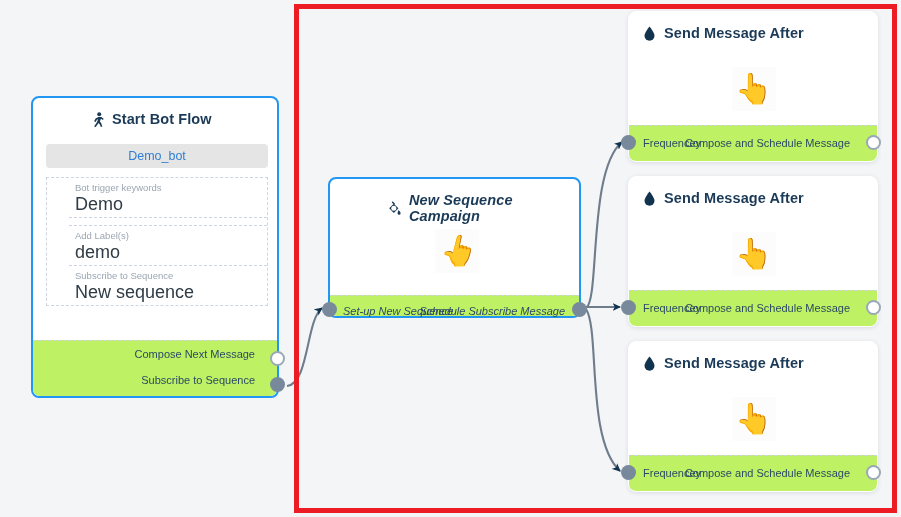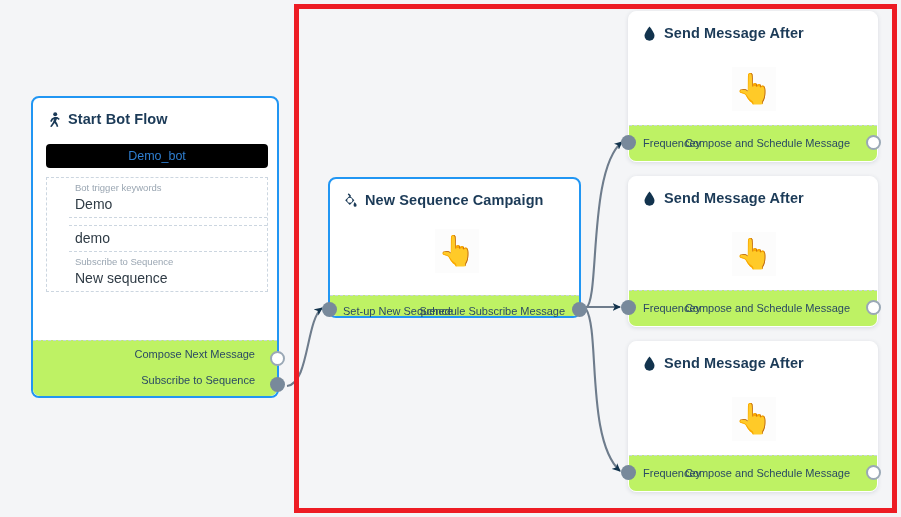--- a/index.html
+++ b/index.html
@@ -49,20 +49,21 @@
   .node {
     position: absolute;
     background: #ffffff;
     border-radius: 8px;
     box-sizing: border-box;
     z-index: 20;
   }
   .node.selected-node {
     border: 2px solid #2196f3;
     box-shadow: none;
+    padding-left: 44px;
   }
   .node.plain-node {
     border: 1px solid #ffffff;
     box-shadow: 0 1px 4px rgba(40,55,75,0.13);
   }
 
   .node-title {
     display: flex;
     align-items: center;
     gap: 7px;
@@ -138,21 +139,21 @@
     top: 96px;
     width: 248px;
     height: 302px;
   }
   .bot-pill {
     position: absolute;
     left: 13px;
     top: 46px;
     width: 222px;
     height: 24px;
-    background: #000000;
+    background: #e5e5e5;
     border-radius: 4px;
     color: #2f7fd1;
     font-size: 12.5px;
     display: flex;
     align-items: center;
     justify-content: center;
     box-sizing: border-box;
   }
   .fields {
     position: absolute;
@@ -167,31 +168,32 @@
     padding: 3px 6px 4px 6px;
     margin-left: 22px;
   }
   .field:last-child { border-bottom: none; }
   .field-label {
     font-size: 9.5px;
     color: #9aa6b2;
     line-height: 14px;
   }
   .field-value {
-    font-size: 14px;
+    font-size: 18px;
     color: #2f3b45;
     line-height: 18px;
   }
 
   
   #node-sequence {
     left: 328px;
     top: 177px;
     width: 253px;
     height: 141px;
+    font-style: italic;
   }
 
   
   .msg-card {
     left: 628px;
     width: 250px;
     height: 151px;
   }
   #node-msg-1 { top: 11px; }
   #node-msg-2 { top: 176px; }
@@ -235,20 +237,21 @@
     </div>
 
     <div class="fields">
       <div class="field">
         <div class="field-label">Bot trigger keywords</div>
         <div class="field-value">Demo</div>
       </div>
       <div class="field">
       </div>
       <div class="field">
+        <div class="field-label">Add Label(s)</div>
         <div class="field-value">demo</div>
       </div>
       <div class="field">
         <div class="field-label">Subscribe to Sequence</div>
         <div class="field-value">New sequence</div>
       </div>
     </div>
 
     <div class="node-footer" style="height:56px;">
       <div class="port-label" style="right:22px; top:7px;margin-left:8px;">Compose Next Message</div>

